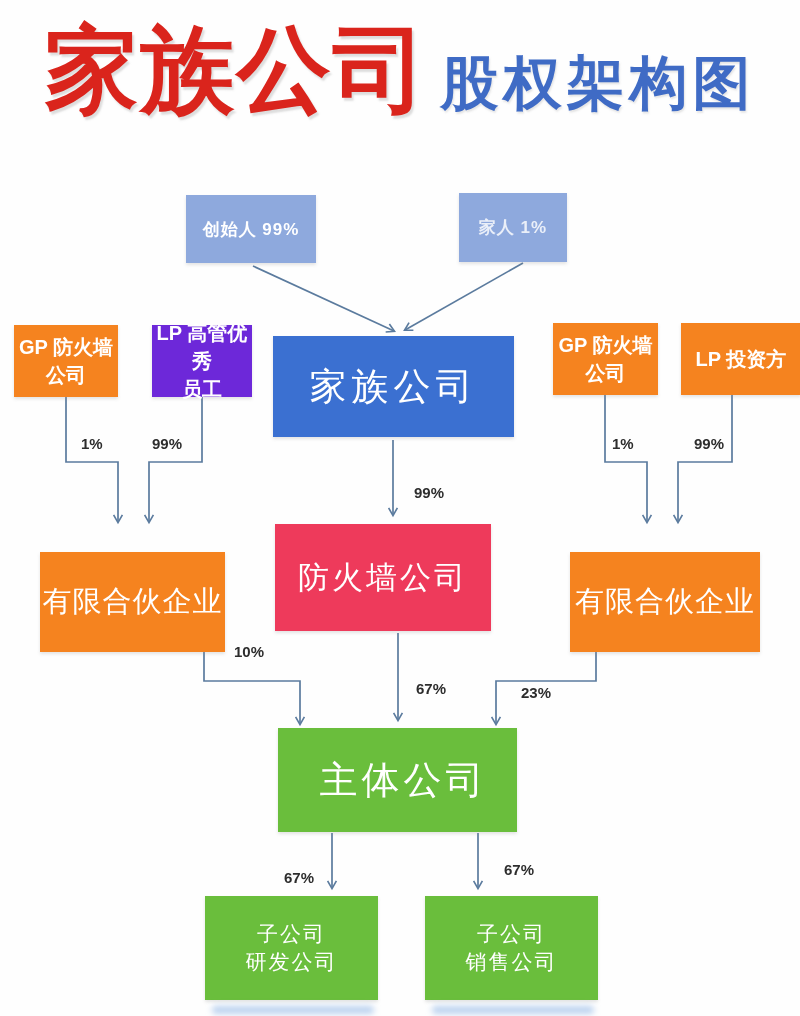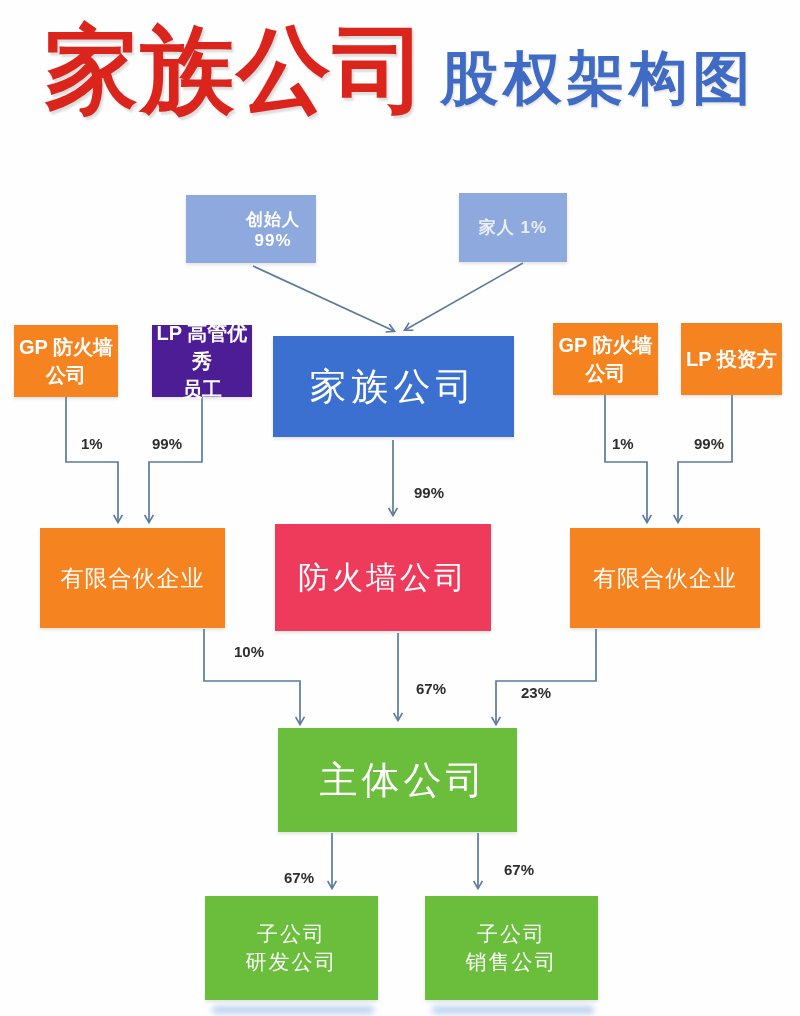--- a/index.html
+++ b/index.html
@@ -21,39 +21,39 @@
     display:flex; justify-content:center; align-items:flex-end; gap:12px;
     white-space:nowrap;
   }
   .title-main {
     font-family:"Liberation Serif","DejaVu Serif",serif;
     font-weight:bold; font-size:94px; line-height:1.12;
     letter-spacing:2px;
     text-shadow:2px 3px 2px rgba(160,160,160,.35);
   }
   .title-sub {
-    font-family:Liberation Mono, monospace;
+    font-family:Liberation Sans, sans-serif;
     font-weight:bold; font-size:58px; line-height:1.1;
     letter-spacing:5px; margin-bottom:8px;
     text-shadow:1px 2px 2px rgba(170,170,170,.3);
   }
   
   svg.wires { position:absolute; left:0; top:0; width:800px; height:1016px; }
   svg.wires path { fill:none; stroke:var(--arrow-color); stroke-width:1.7px; }
   
   .node {
     position:absolute; display:flex; flex-direction:column;
     align-items:center; justify-content:center; text-align:center;
     color:#ffffff; box-sizing:border-box;
     box-shadow:0 2px 3px rgba(150,150,150,.25);
   }
   .node.small { font-size:20px; font-weight:bold; line-height:1.4; }
   .node.topbox { font-size:17px; font-weight:bold; letter-spacing:1px; }
   .node.family-co { font-size:37px; letter-spacing:5px; font-weight:normal; }
-  .node.partnership { font-size:23px; letter-spacing:1px; font-weight:normal; }
+  .node.partnership { font-size:29px; letter-spacing:1px; font-weight:normal;margin-top:24px; }
   .node.firewall { font-size:31px; letter-spacing:3px; font-weight:normal; }
   .node.main-co { font-size:38px; letter-spacing:4px; font-weight:normal;padding-left:12px; }
   .node.subco { font-size:21px; letter-spacing:2px; font-weight:normal; }
   .node.dim-text span { opacity:.82; }
   
   .pct {
     position:absolute; font-size:15px; font-weight:bold;
     white-space:nowrap;
   }
   
@@ -86,43 +86,43 @@
     <path d="M605,395 L605,462 L647,462 L647,522" marker-end="url(#ah)"></path>
     <path d="M732,395 L732,462 L678,462 L678,522" marker-end="url(#ah)"></path>
     <path d="M393,440 L393,515" marker-end="url(#ah)"></path>
     <path d="M204,629 L204,681 L300,681 L300,724" marker-end="url(#ah)"></path>
     <path d="M398,633 L398,720" marker-end="url(#ah)"></path>
     <path d="M596,629 L596,681 L496,681 L496,724" marker-end="url(#ah)"></path>
     <path d="M332,833 L332,888" marker-end="url(#ah)"></path>
     <path d="M478,833 L478,888" marker-end="url(#ah)"></path>
   </svg>
 
-  <div class="node topbox" style="left: 186px; top: 195px; width: 130px; height: 68px; background-color: rgb(142, 169, 221); padding-left: 44px;">
+  <div class="node topbox" style="left: 186px; top: 195px; width: 130px; height: 68px; background-color: rgb(142, 169, 221);">
     <span>创始人 99%</span>
   </div>
   <div class="node topbox dim-text" style="left: 459px; top: 193px; width: 108px; height: 69px; background-color: rgb(142, 169, 221);">
     <span>家人 1%</span>
   </div>
 
   <div class="node small" style="left: 14px; top: 325px; width: 104px; height: 72px; background-color: rgb(245, 131, 31);">
     <span>GP 防火墙</span>
     <span>公司</span>
   </div>
-  <div class="node small" style="left: 152px; top: 325px; width: 100px; height: 72px; background-color: #4c1d95;">
+  <div class="node small" style="left: 152px; top: 325px; width: 100px; height: 72px; background-color: #6d28d9;">
     <span>LP 高管优秀</span>
     <span>员工</span>
   </div>
   <div class="node family-co" style="left: 273px; top: 336px; width: 241px; height: 101px; background-color: rgb(59, 112, 209);">
     <span>家族公司</span>
   </div>
   <div class="node small" style="left: 553px; top: 323px; width: 105px; height: 72px; background-color: rgb(245, 131, 31);">
     <span>GP 防火墙</span>
     <span>公司</span>
   </div>
-  <div class="node small" style="left: 681px; top: 323px; width: 101px; height: 72px; background-color: rgb(245, 131, 31);">
+  <div class="node small" style="left: 681px; top: 323px; width: 120px; height: 72px; background-color: rgb(245, 131, 31);">
     <span>LP 投资方</span>
   </div>
 
   <div class="node partnership" style="left: 40px; top: 528px; width: 185px; height: 100px; background-color: rgb(245, 131, 31);">
     <span>有限合伙企业</span>
   </div>
   <div class="node firewall" style="left: 275px; top: 524px; width: 216px; height: 107px; background-color: rgb(238, 58, 91);">
     <span>防火墙公司</span>
   </div>
   <div class="node partnership" style="left: 570px; top: 528px; width: 190px; height: 100px; background-color: rgb(245, 131, 31);">

